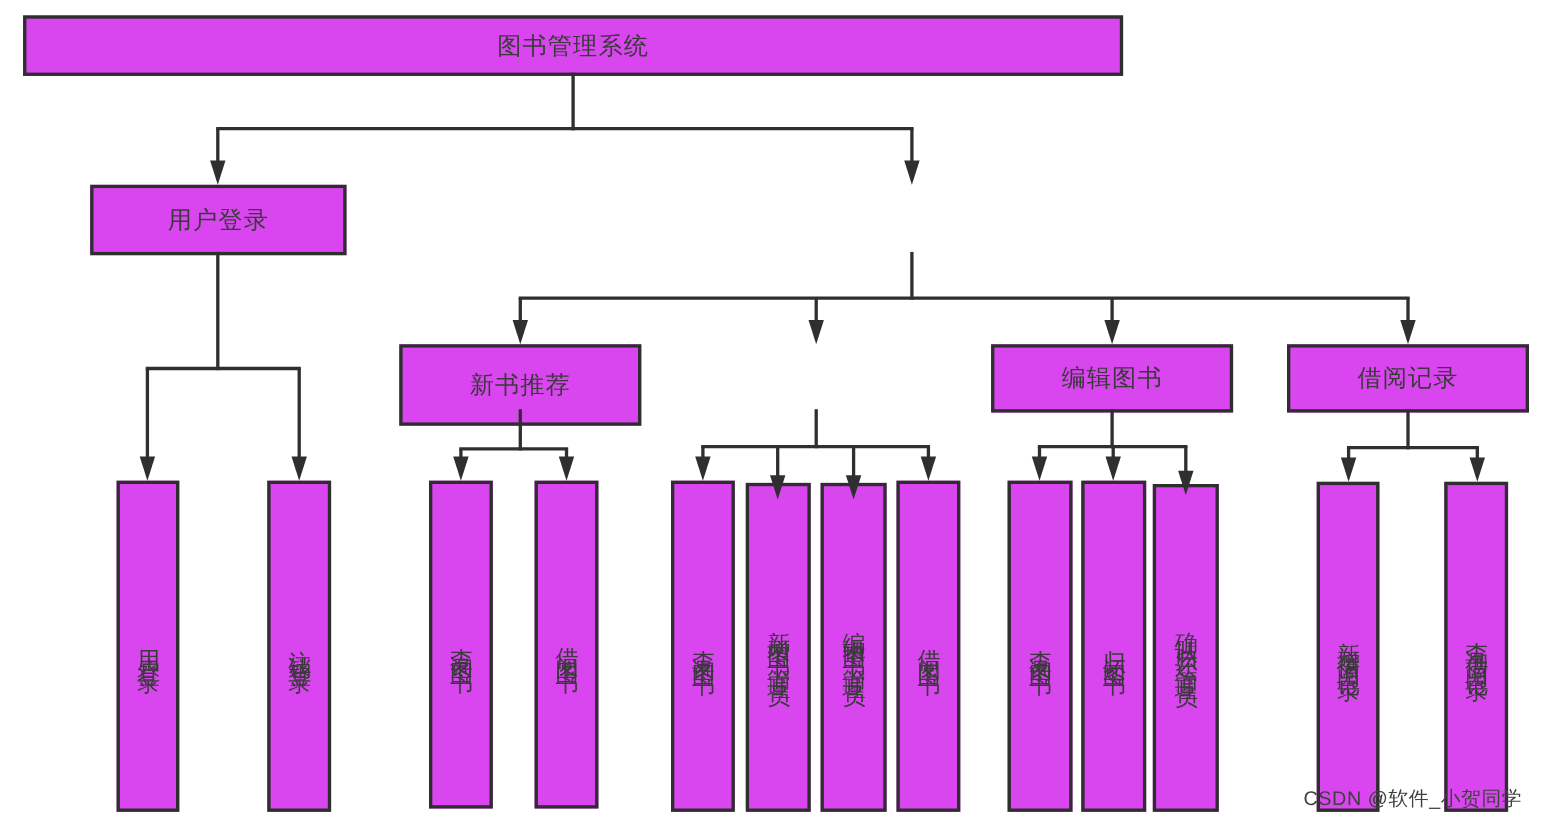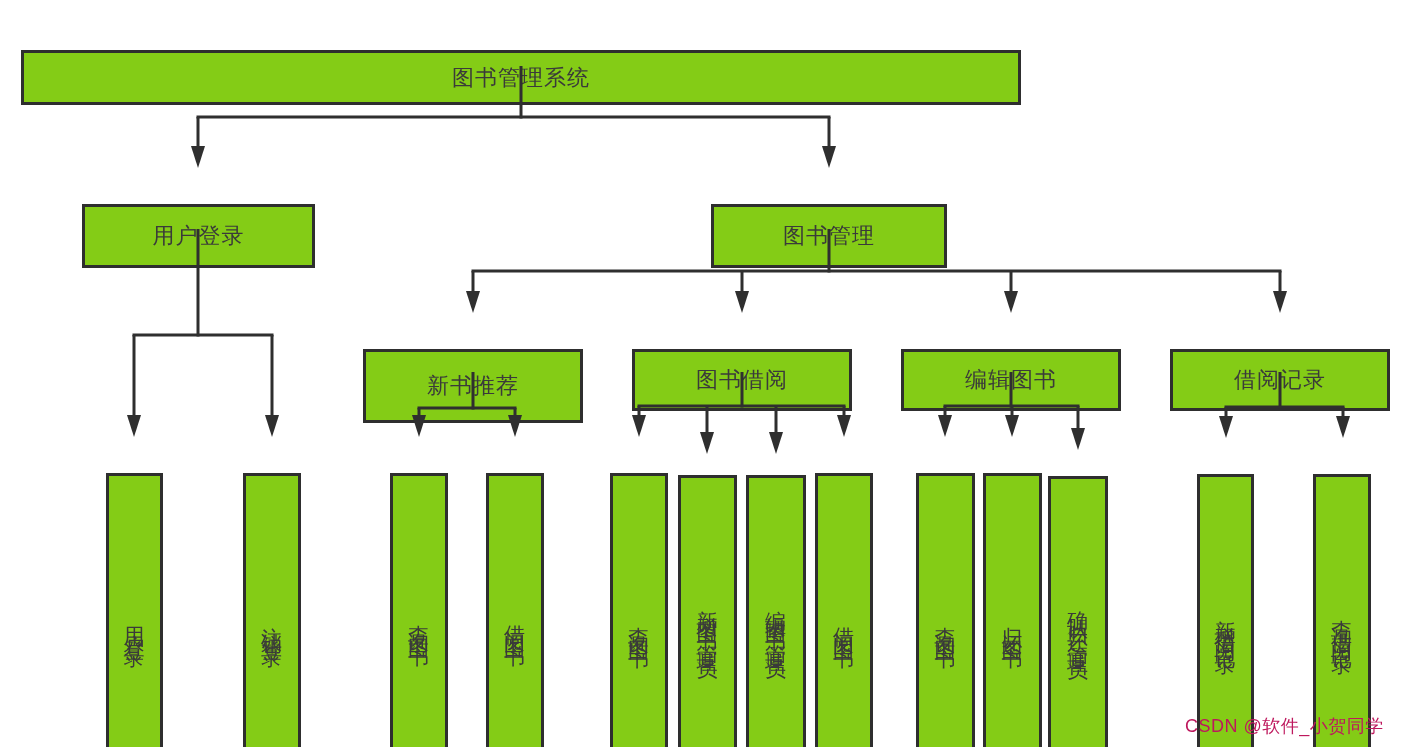--- a/index.html
+++ b/index.html
@@ -14,49 +14,48 @@
   svg.connectors {
     position: absolute;
     left: 0; top: 0;
     width: 1405px; height: 747px;
     pointer-events: none;
     z-index: 2;
   }
   .node {
     position: absolute;
     box-sizing: border-box;
-    background: #84cc16;
+    background: #d946ef;
     border: 3px solid #2e2e2e;
     display: flex;
     align-items: center;
     justify-content: center;
     color: #3a3a3a;
     z-index: 1;
-    margin-top: 36px;
   }
   .node.h {
     font-size: 22px;
     letter-spacing: 1px;
     white-space: nowrap;
   }
   .node.v {
     writing-mode: vertical-rl;
     text-orientation: mixed;
     font-size: 21px;
     letter-spacing: 7px;
     line-height: 1;
     white-space: nowrap;
   }
   .watermark {
     position: absolute;
     left: 1185px;
     top: 714px;
     font-size: 18px;
     letter-spacing: 0.5px;
-    color: #be185d;
+    color: #404040;
     z-index: 5;
     white-space: nowrap;
   }
 </style>
 </head>
 <body>
 
 <div class="canvas">
 
   <svg class="connectors" viewBox="0 0 1405 747" xmlns="http://www.w3.org/2000/svg">
@@ -121,24 +120,22 @@
       <polygon points="1005,415 1019,415 1012,437"></polygon>
       <polygon points="1071,428 1085,428 1078,450"></polygon>
       <polygon points="1219,416 1233,416 1226,438"></polygon>
       <polygon points="1336,416 1350,416 1343,438"></polygon>
     </g>
   </svg>
 
   <div class="node h" style="left:21px; top:14px; width:1000px; height:55px;">图书管理系统</div>
 
   <div class="node h" style="left:82px; top:168px; width:233px; height:64px;">用户登录</div>
-  <div class="node h" style="left:711px; top:168px; width:236px; height:64px;">图书管理</div>
 
   <div class="node h" style="left:363px; top:313px; width:220px; height:74px;">新书推荐</div>
-  <div class="node h" style="left:632px; top:313px; width:220px; height:62px;">图书借阅</div>
   <div class="node h" style="left:901px; top:313px; width:220px; height:62px;">编辑图书</div>
   <div class="node h" style="left:1170px; top:313px; width:220px; height:62px;">借阅记录</div>
 
   <div class="node v" style="left:106px; top:437px; width:57px; height:301px;">用户登录</div>
   <div class="node v" style="left:243px; top:437px; width:58px; height:301px;">注销登录</div>
 
   <div class="node v" style="left:390px; top:437px; width:58px; height:298px;">查询图书</div>
   <div class="node v" style="left:486px; top:437px; width:58px; height:298px;">借阅图书</div>
 
   <div class="node v" style="left:610px; top:437px; width:58px; height:301px;">查询图书</div>

